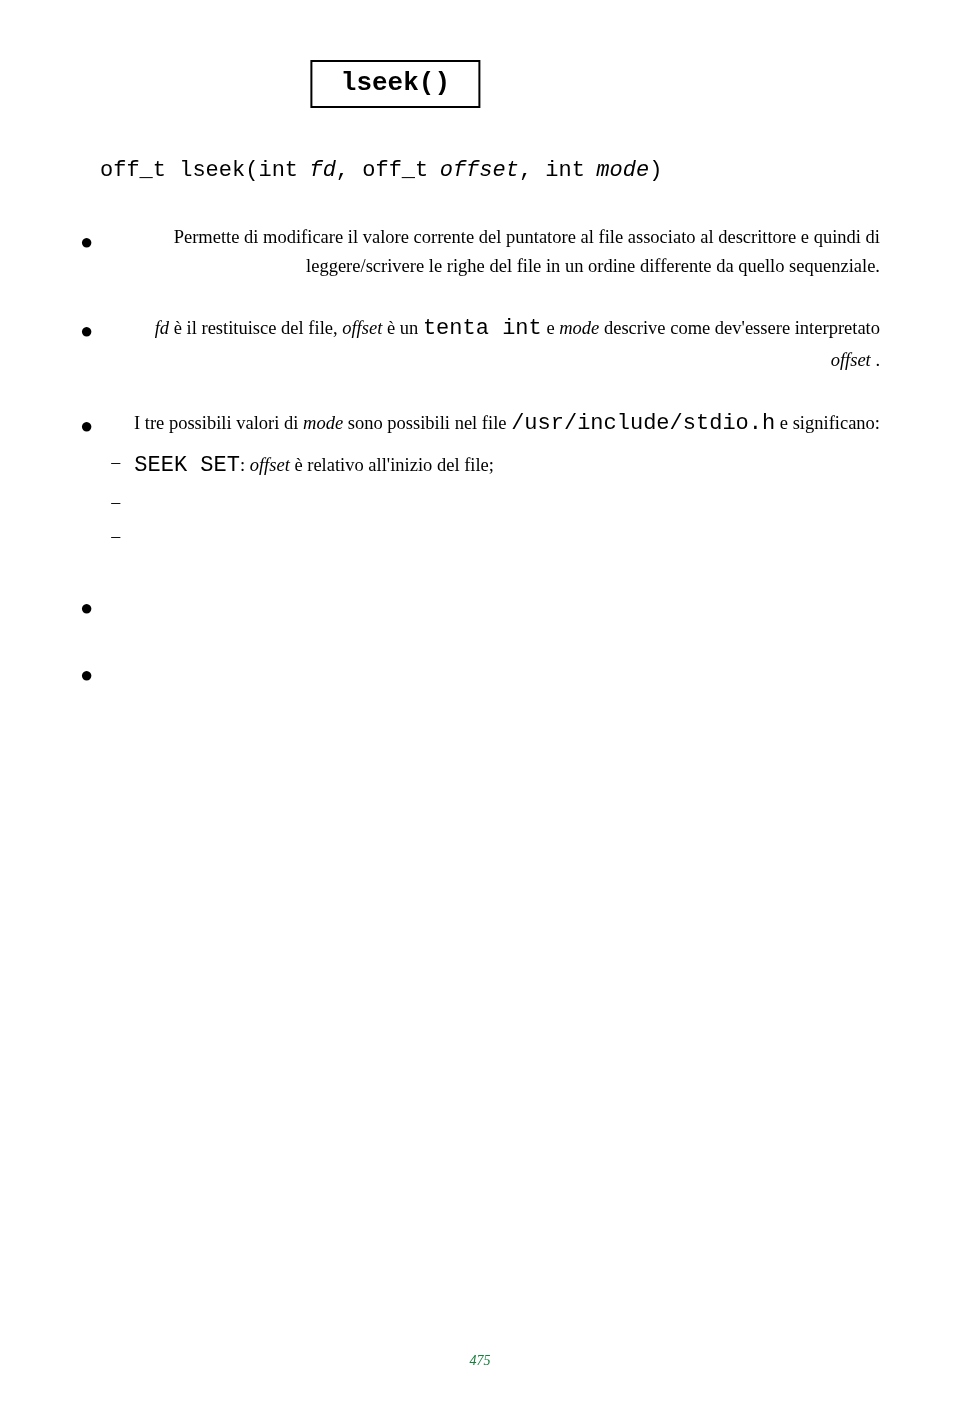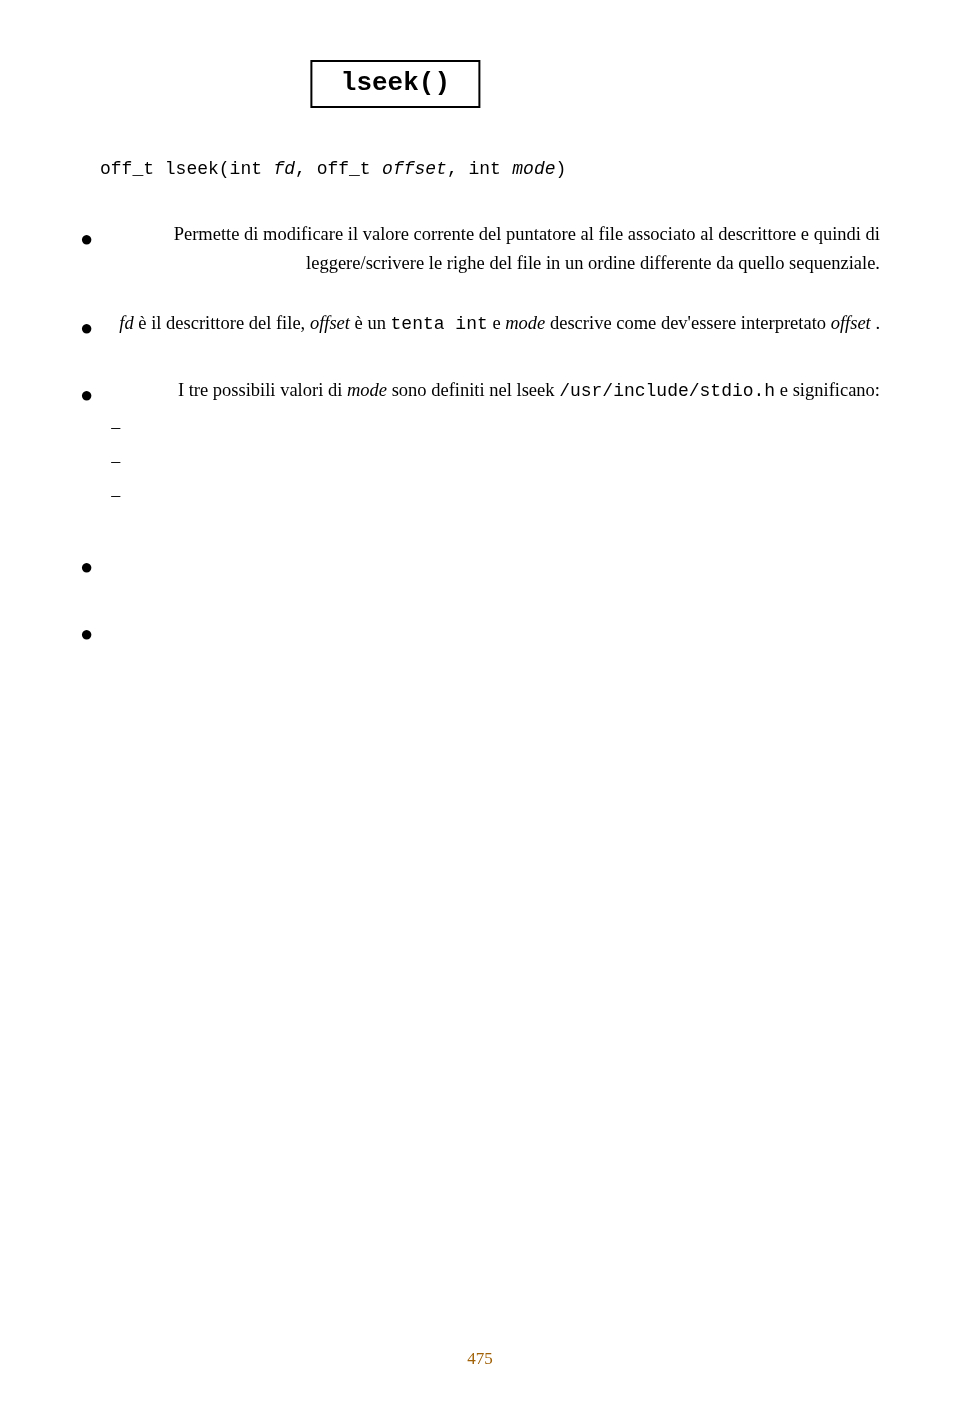--- a/index.html
+++ b/index.html
@@ -77,21 +77,21 @@
     .bullet-content {
       font-size: 18.5px;
       line-height: 1.55;
       flex: 1;
       text-align: right;
     }
 
     .bullet-content code,
     .mono {
       font-family: 'Courier New', Courier, monospace;
-      font-size: 18px;
+      font-size: 22px;
     }
 
     .italic {
       font-style: italic;
     }
 
     .sub-list {
       list-style: none;
       margin-top: 8px;
       margin-left: 0;
@@ -113,22 +113,23 @@
     .sub-content {
       font-size: 18.5px;
       line-height: 1.55;
     }
 
     .page-number {
       position: absolute;
       bottom: 40px;
       left: 50%;
       transform: translateX(-50%);
-      font-size: 17px;
-      color: #a16207;
+      font-size: 14px;
+      color: #15803d;
+      font-style: italic;
     }
   </style>
 </head>
 <body>
 
 <div class="page">
 
   <div class="title-box">
     <span>lseek()</span>
   </div>
@@ -141,43 +142,46 @@
 
     <li class="bullet-item">
       <span class="bullet-dot">●</span>
       <span class="bullet-content">Permette di modificare il valore corrente del puntatore al file associato al descrittore e quindi di leggere/scrivere le righe del file in un ordine differente da quello sequenziale.</span>
     </li>
 
     <li class="bullet-item">
       <span class="bullet-dot">●</span>
       <span class="bullet-content">
         <span class="italic">fd</span>
-        <span> è il descrittore del file, </span>
+        <span> è il restituisce del file, </span>
         <span class="italic">offset</span>
         <span> è un </span>
         <span class="mono">tenta int</span>
         <span> e </span>
         <span class="italic">mode</span>
         <span> descrive come dev'essere interpretato </span>
         <span class="italic">offset</span>
         <span>.</span>
       </span>
     </li>
 
     <li class="bullet-item">
       <span class="bullet-dot">●</span>
       <span class="bullet-content">
         <span>I tre possibili valori di </span>
         <span class="italic">mode</span>
-        <span> sono definiti nel lseek </span>
+        <span> sono possibili nel file </span>
         <span class="mono">/usr/include/stdio.h</span>
         <span> e significano:</span>
         <ul class="sub-list">
           <li class="sub-item">
             <span class="sub-dash">–</span>
+            <span class="sub-content">
+              <span class="mono">SEEK SET</span>: <span class="italic">offset</span><span> è relativo all'inizio del file;</span>
+            </span>
           </li>
           <li class="sub-item">
             <span class="sub-dash">–</span>
           </li>
           <li class="sub-item">
             <span class="sub-dash">–</span>
           </li>
         </ul>
       </span>
     </li>

